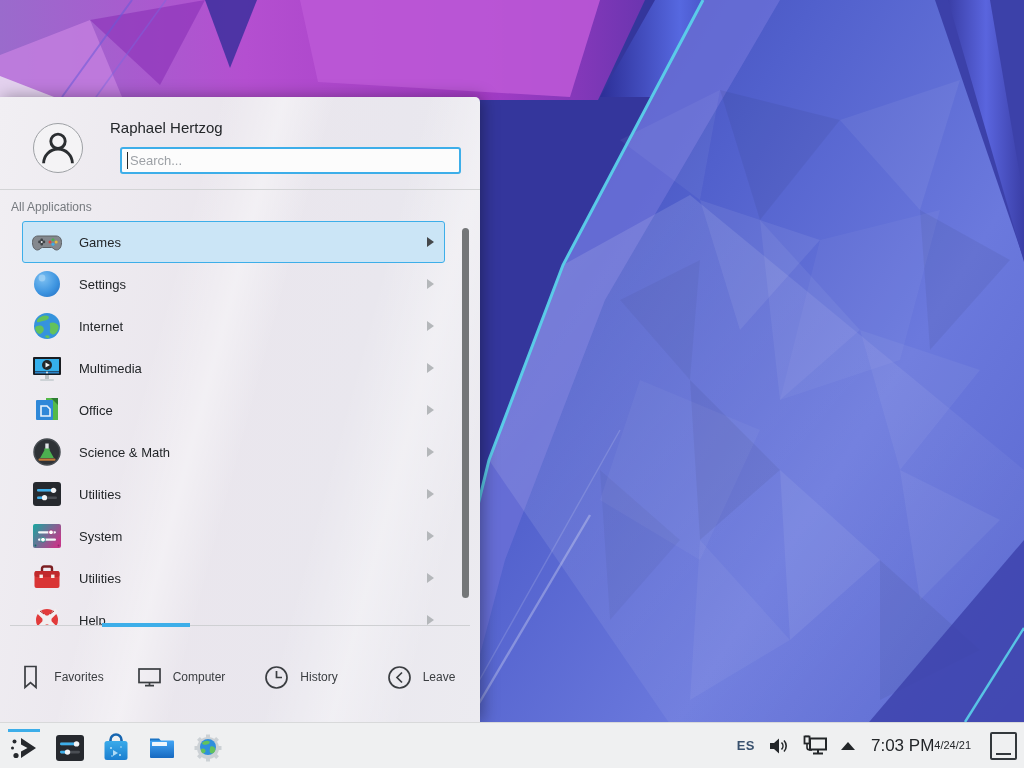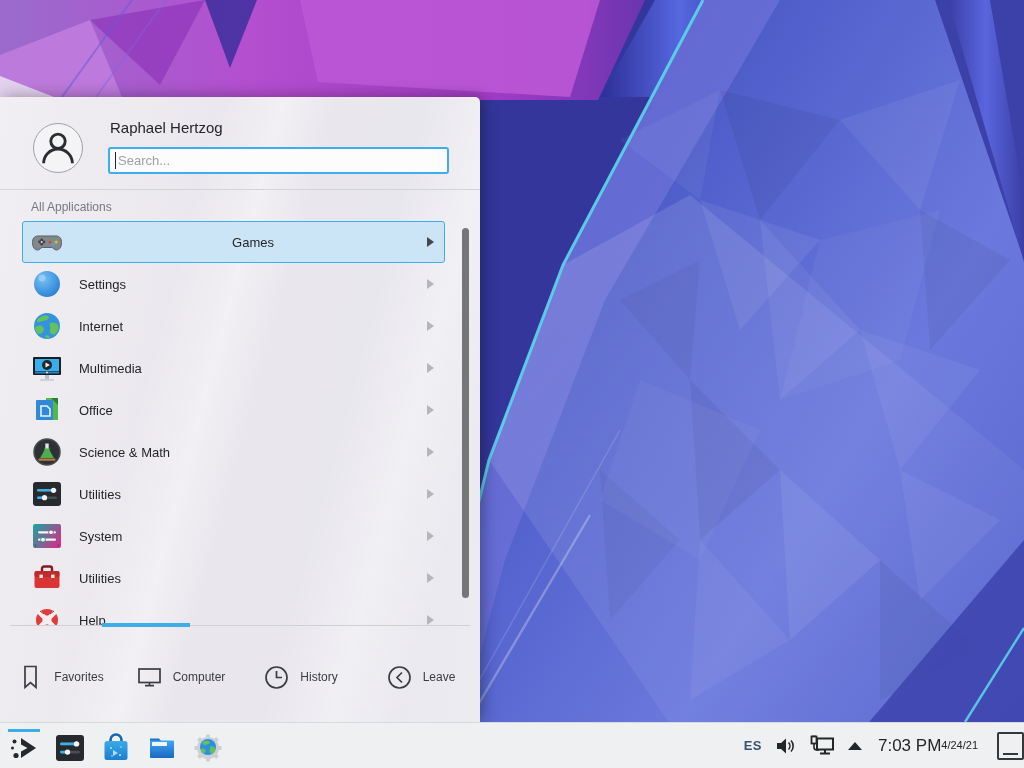--- a/index.html
+++ b/index.html
@@ -10,30 +10,30 @@
   
   .launcher{position:absolute;left:0;top:97px;width:480px;height:625px;
     border-top-right-radius:5px;
     background-image:
       linear-gradient(105deg, rgba(255,255,255,0) 34%, rgba(255,255,255,.40) 44%, rgba(255,255,255,0) 52%, rgba(255,255,255,0) 66%, rgba(255,255,255,.34) 77%, rgba(255,255,255,0) 88%),
       linear-gradient(100deg,#f1eff3 0%,#eae6ed 42%,#e9e7ee 70%,#ecebf0 100%);
     box-shadow:3px 0 16px rgba(0,0,0,.35);}
   .lchr-header{position:absolute;left:0;top:0;width:100%;height:93px;border-bottom:1px solid #d3d4d6;}
   .avatar{position:absolute;left:33px;top:26px;width:50px;height:50px;border:1px solid #9ea1a5;border-radius:50%;background:#f4f3f5;}
   .username{position:absolute;left:110px;top:22px;font-size:15px;color:#232629;}
-  .searchwrap{position:absolute;left:108px;top:50px;width:341px;height:27px;}
+  .searchwrap{position:absolute;left:120px;top:50px;width:341px;height:27px;}
   .searchwrap input{width:100%;height:100%;border:2px solid #3daee9;border-radius:3px;background:#fcfcfc;
     padding:0 7px 0 8px;font-size:13px;color:#232629;outline:none;}
   .searchwrap input::placeholder{color:#9da1a6;opacity:1;}
   .caret{position:absolute;left:7px;top:5px;width:1px;height:17px;background:#232629;}
-  .section-label{position:absolute;left:31px;top:103px;font-size:12px;color:#75797e;}
+  .section-label{position:absolute;left:11px;top:103px;font-size:12px;color:#75797e;}
   .applist{position:absolute;left:0;top:124px;width:480px;height:404px;overflow:hidden;}
   .item{position:relative;height:42px;margin:0 35px 0 22px;width:423px;display:flex;align-items:center;
     border:1px solid transparent;border-radius:3px;cursor:default;}
-  .item.selected{background:#cbe5f6;border-color:#3daee9;text-align:center;}
+  .item.selected{background:#cbe5f6;border-color:#3daee9;}
   .item .ic{width:32px;height:32px;margin-left:8px;flex:0 0 32px;}
   .item .ic svg{width:32px;height:32px;display:block;}
   .item .lbl{margin-left:16px;font-size:13px;color:#232629;flex:1;}
   .item .arrow{width:0;height:0;border-top:5px solid transparent;border-bottom:5px solid transparent;
     border-left:7px solid #b4b7ba;margin-right:10px;}
   .item.selected .arrow{border-left-color:#45484b;}
   .vscroll{position:absolute;left:462px;top:131px;width:7px;height:370px;border-radius:4px;background:#747678;}
   .list-sep{position:absolute;left:10px;top:528px;width:460px;height:1px;background:#cfd0d3;}
   .tab-indicator{position:absolute;left:102px;top:526px;width:88px;height:4px;background:#3daee9;}
   .tabbar{position:absolute;left:0;top:531px;width:480px;height:94px;display:flex;}
@@ -42,21 +42,21 @@
   .tab .tlbl{font-size:12px;color:#3a3d40;}
 
   
   .taskbar{position:absolute;left:0;top:722px;width:1024px;height:46px;background:#eff0f1;border-top:1px solid #d8d9da;
     display:flex;align-items:center;}
   .tb-left{display:flex;align-items:center;gap:14px;margin-left:8px;}
   .tb-icon{position:relative;width:32px;height:36px;display:flex;align-items:flex-end;}
   .tb-icon svg{width:32px;height:32px;display:block;}
   .tb-active{position:absolute;left:0;top:1px;width:32px;height:3px;background:#3daee9;}
   .tb-spacer{flex:1;}
-  .tray{display:flex;align-items:center;gap:13px;}
+  .tray{display:flex;align-items:center;gap:13px;margin-right:7px;}
   .kbd-layout{font-size:13px;font-weight:bold;color:#39516e;letter-spacing:.5px;}
   .tray svg{display:block;}
   .clock{display:flex;flex-direction:row;align-items:center;line-height:1.05;margin-left:3px;}
   .clock .time{font-size:17px;color:#232629;}
   .clock .date{font-size:11px;color:#232629;}
   .show-desktop{width:27px;height:28px;border:2px solid #33383c;border-radius:2px;position:relative;background:transparent;margin-left:6px;}
   .show-desktop::after{content:"";position:absolute;left:4px;right:4px;bottom:3px;height:2px;background:#33383c;}
 </style>
 </head>
 <body>

